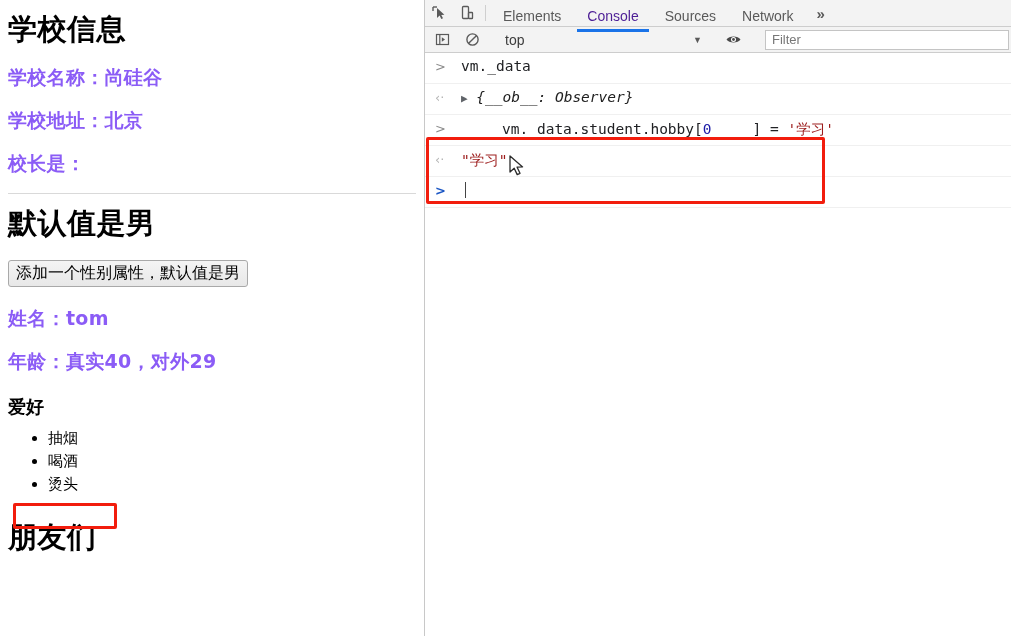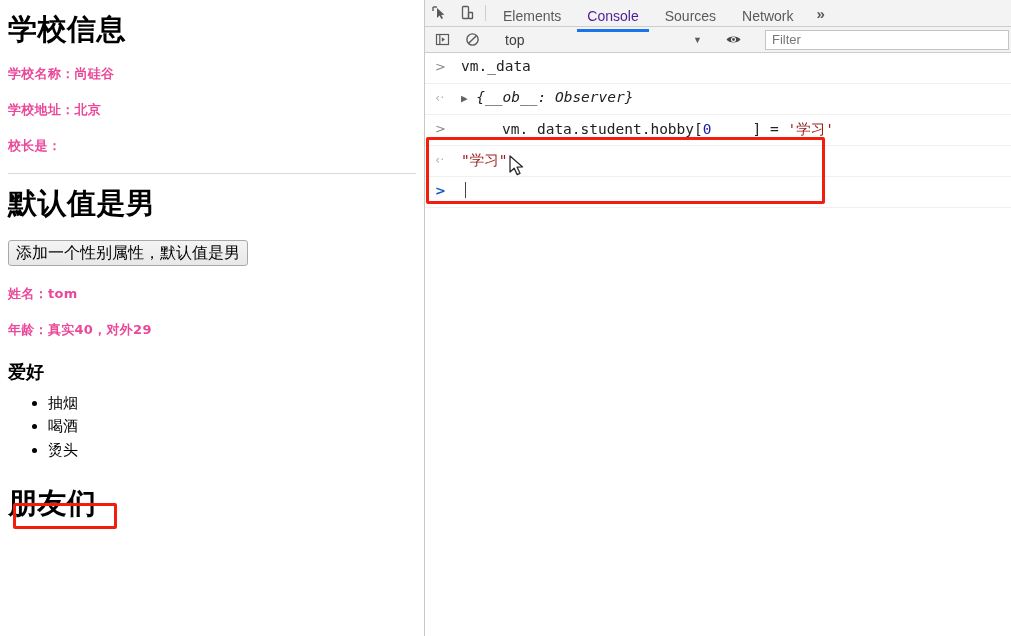--- a/index.html
+++ b/index.html
@@ -21,21 +21,21 @@
   }
   #page-inner { padding: 0 8px; }
 
   .h1 {
     font-size: 29px; font-weight: bold; color:#000;
     margin: 14px 0 0 0; line-height: 1.1;
     font-family: "DejaVu Sans", "Liberation Sans", sans-serif;
     letter-spacing: .5px;
   }
   .h3 {
-    font-size: 13px; font-weight: bold; color:#ec4899;
+    font-size: 19px; font-weight: bold; color:#8b5cf6;
     margin: 21px 0 0 0; line-height: 1.15;
     font-family: "DejaVu Sans", "Liberation Sans", sans-serif;
     letter-spacing: .3px;
   }
   .h3-sub {
     font-size: 18px; font-weight: bold; color:#000;
     margin: 22px 0 0 0;
     font-family: "DejaVu Sans", "Liberation Sans", sans-serif;
   }
   hr.rule {

